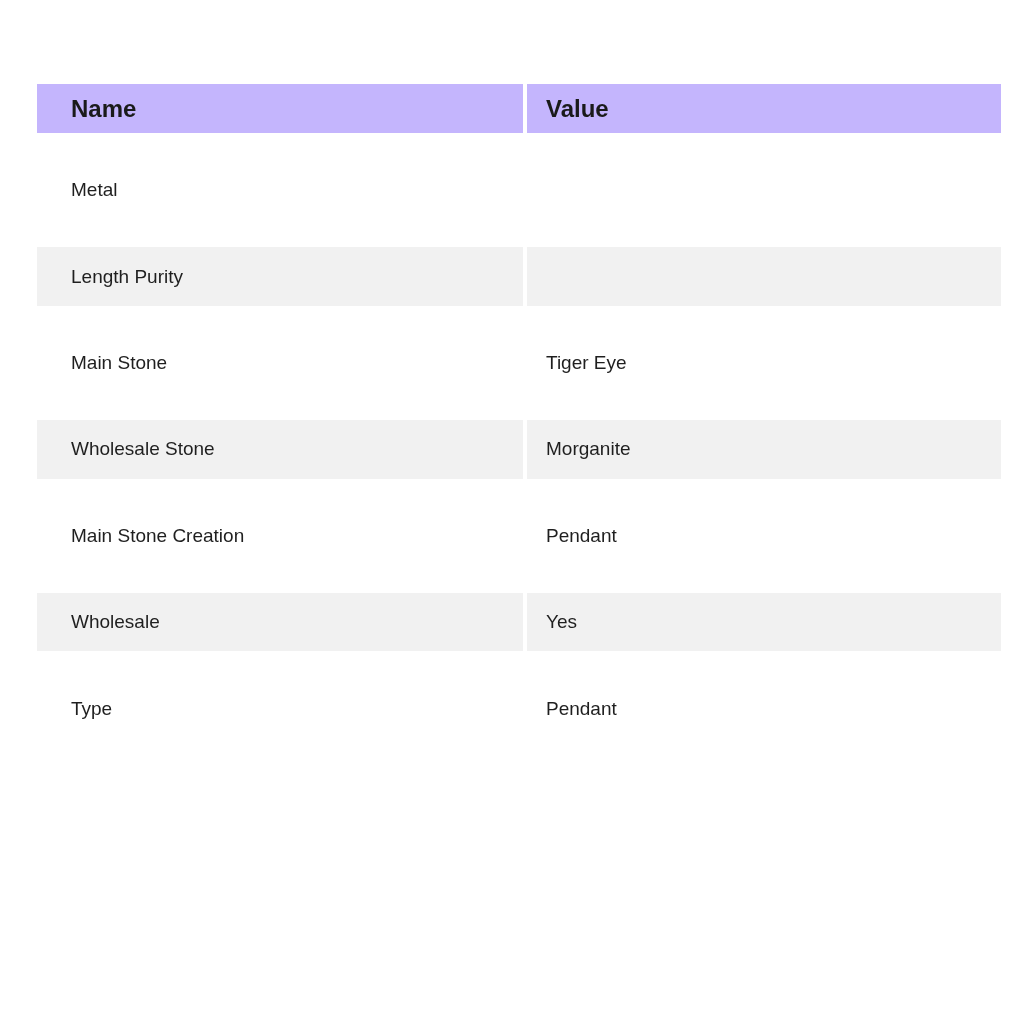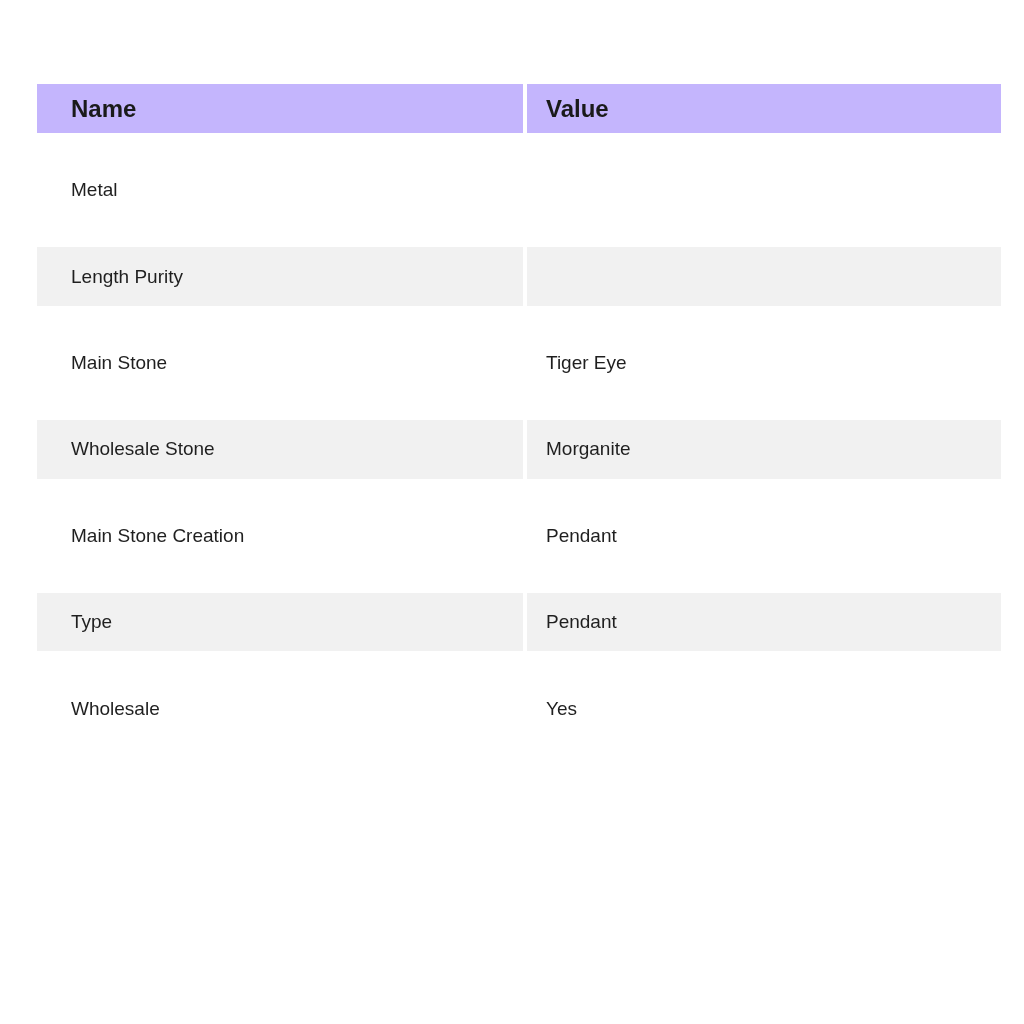--- a/index.html
+++ b/index.html
@@ -81,22 +81,22 @@
     </div>
     <div class="row data-row">
       <div class="cell cell-name">Wholesale Stone</div>
       <div class="cell cell-value">Morganite</div>
     </div>
     <div class="row data-row">
       <div class="cell cell-name">Main Stone Creation</div>
       <div class="cell cell-value">Pendant</div>
     </div>
     <div class="row data-row">
+      <div class="cell cell-name">Wholesale</div>
+      <div class="cell cell-value">Yes</div>
+    </div>
+    <div class="row data-row">
       <div class="cell cell-name">Type</div>
       <div class="cell cell-value">Pendant</div>
-    </div>
-    <div class="row data-row">
-      <div class="cell cell-name">Wholesale</div>
-      <div class="cell cell-value">Yes</div>
     </div>
   </div>
 
 </div>
 
 </body></html>

